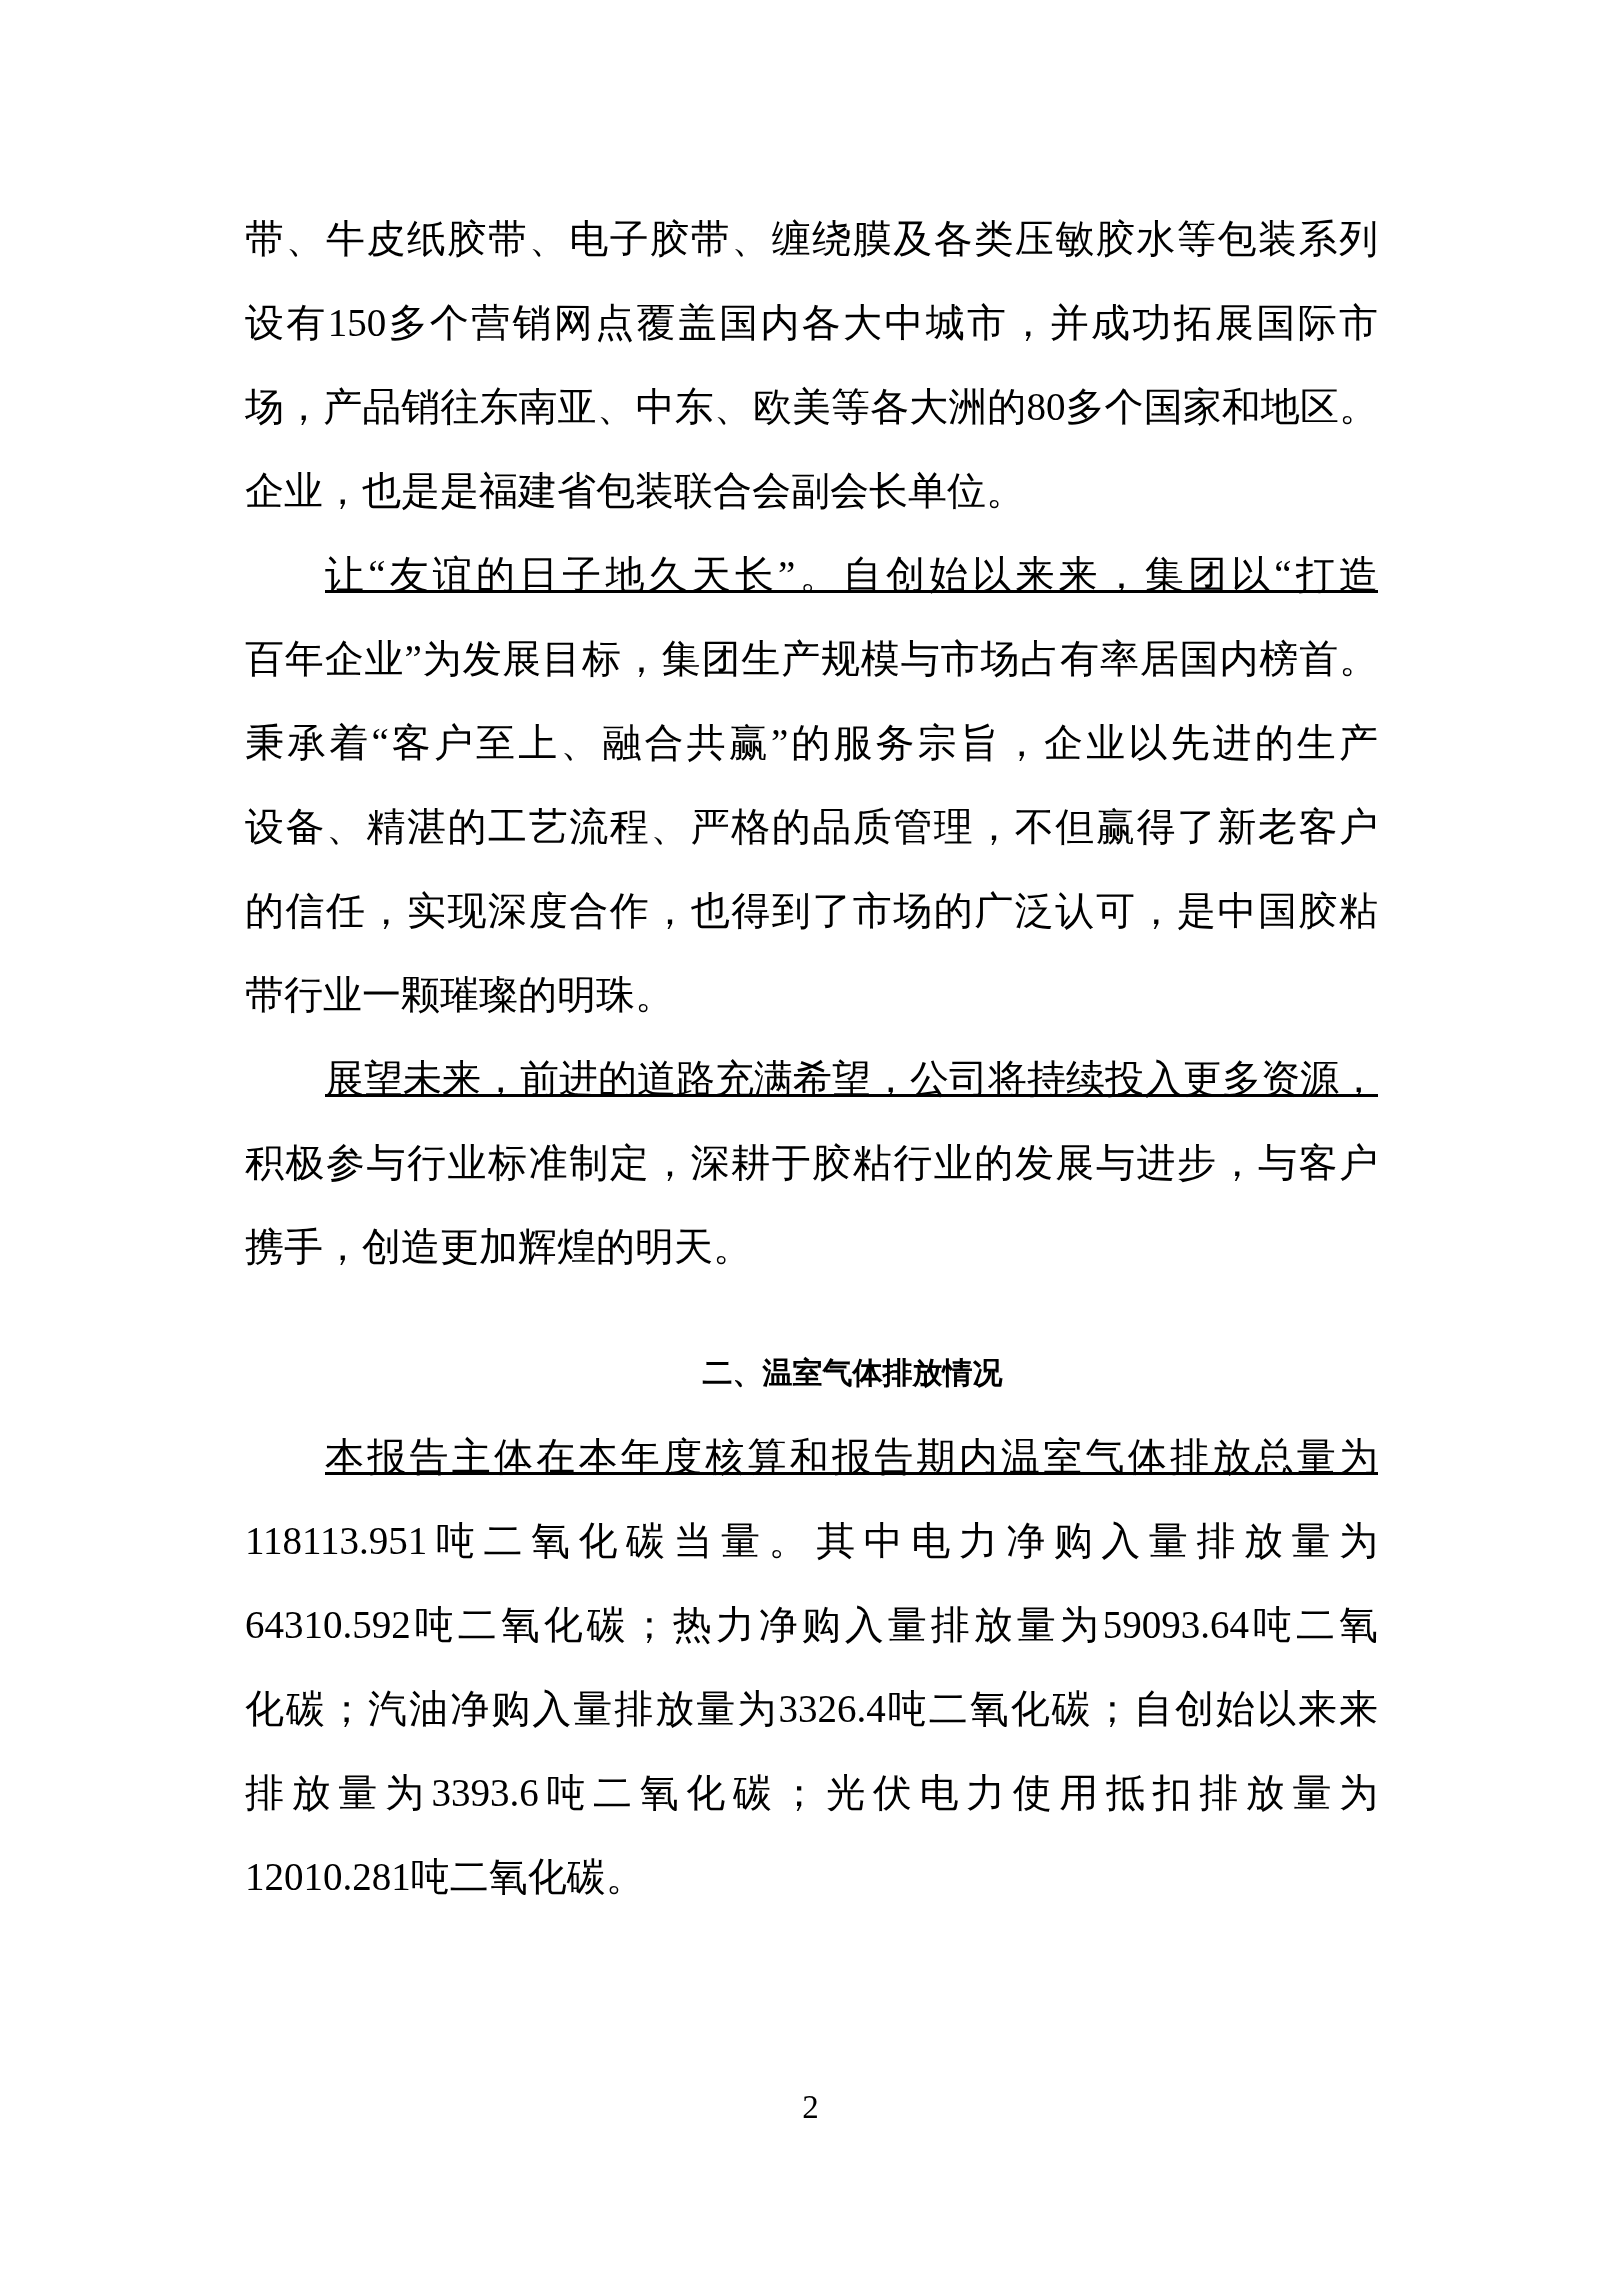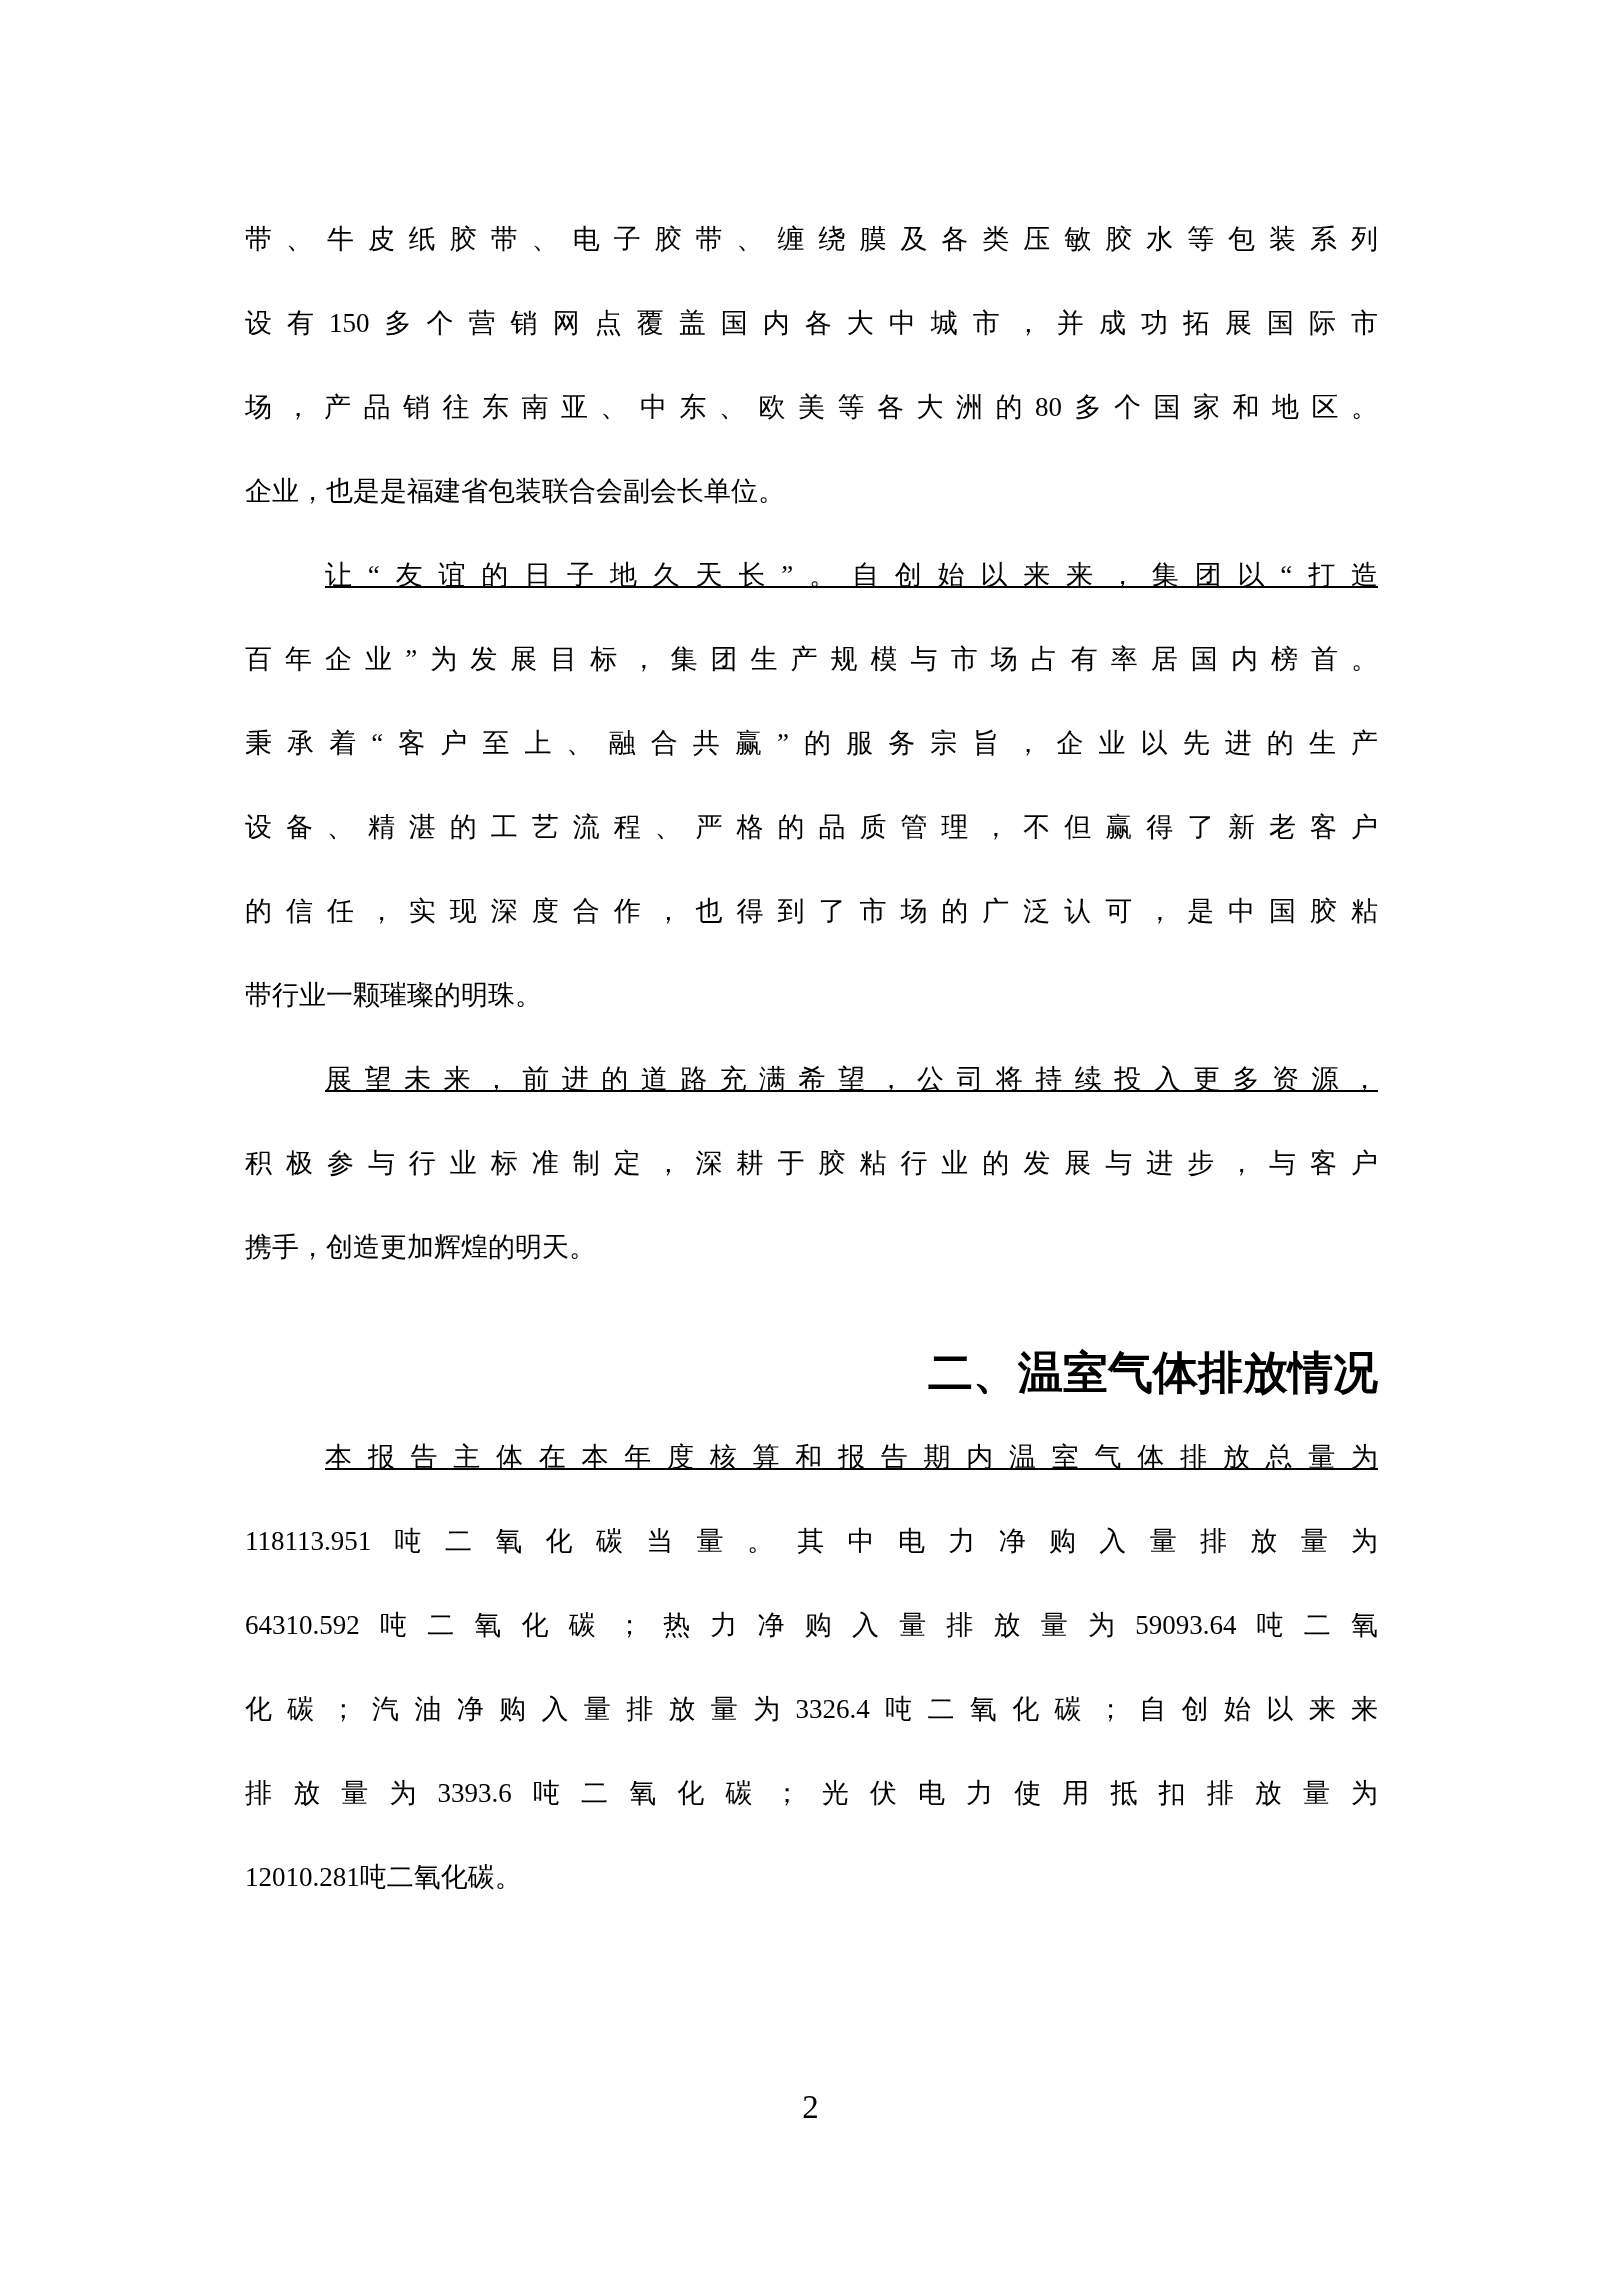--- a/index.html
+++ b/index.html
@@ -13,45 +13,45 @@
     overflow: hidden;
     margin: 0 auto;
   }
   .text-block {
     position: absolute;
     left: 245px;
     top: 197px;
     width: 1133px;
   }
   .line {
-    font-size: 27px;
+    font-size: 39px;
     line-height: 84px;
     height: 84px;
     text-align: justify;
     text-align-last: justify;
     text-justify: inter-character;
     white-space: normal;
     overflow: visible;
   }
   .line.end {
     text-align-last: left;
   }
   .line.indent {
     text-indent: 80px;
     text-decoration: underline;
   }
   .heading {
     font-family: Liberation Sans, sans-serif;
     font-weight: bold;
-    font-size: 45px;
+    font-size: 30px;
     line-height: 84px;
     height: 84px;
     margin: 42px 0 0 0;
     text-indent: 82px;
-    text-align: right;
+    text-align: center;
   }
   .page-footer {
     position: absolute;
     left: 0;
     top: 2086px;
     width: 100%;
     text-align: center;
     font-size: 33px;
     line-height: 43px;
   }

